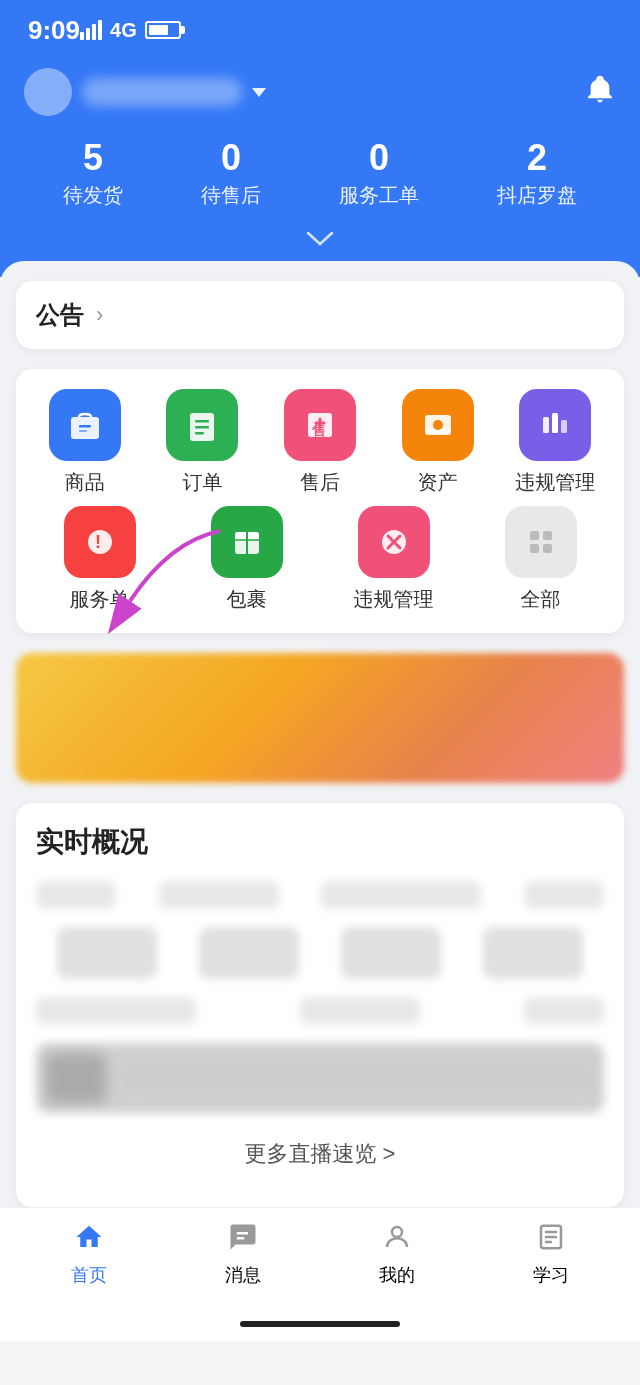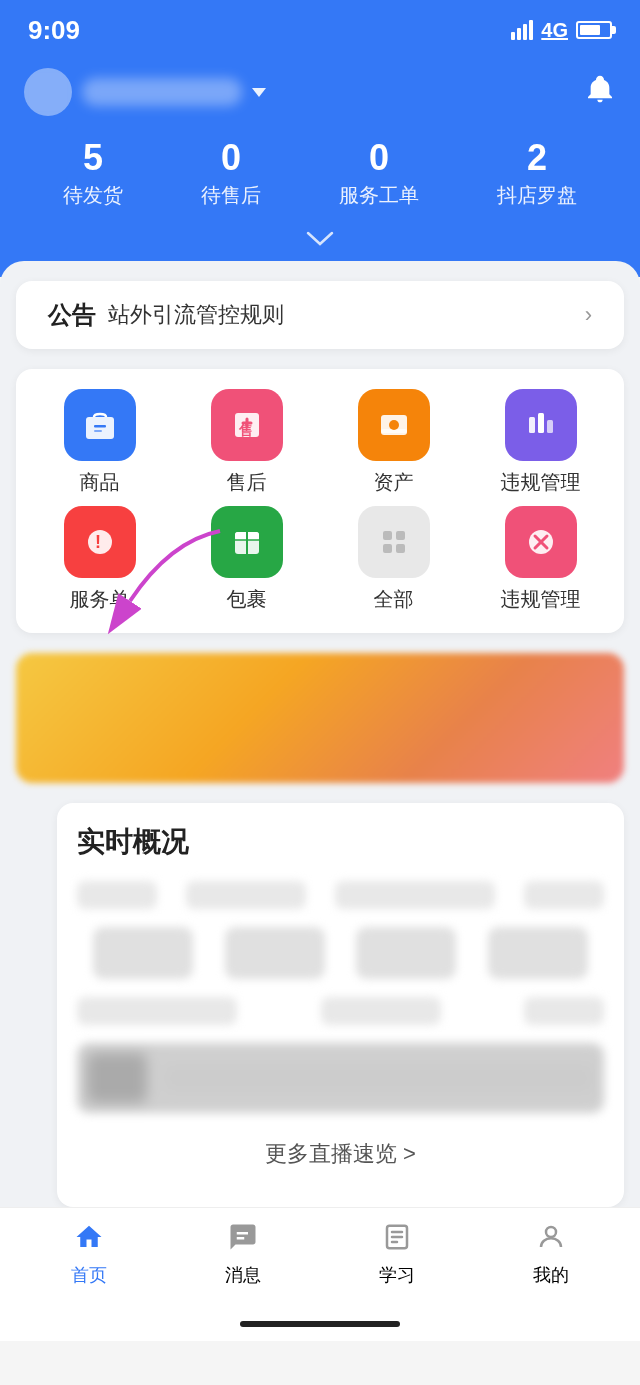--- a/index.html
+++ b/index.html
@@ -9,21 +9,20 @@
       min-height: 1385px;
       font-family: -apple-system, 'PingFang SC', 'Helvetica Neue', Arial, sans-serif;
       background: #f5f5f5;
       overflow-x: hidden;
     }
 
     
     .status-bar {
       background: #3478f6;
       display: flex;
-      justify-content: space-between;
       align-items: center;
       padding: 14px 28px 10px;
       height: 56px;
     }
     .status-time {
       font-size: 26px;
       font-weight: 600;
       color: white;
     }
     .status-icons {
@@ -145,21 +144,21 @@
       border-radius: 24px 24px 0 0;
       margin-top: -16px;
       padding: 20px 16px 0;
       position: relative;
     }
 
     
     .announcement {
       background: white;
       border-radius: 16px;
-      padding: 18px 32px;
+      padding: 18px 20px;
       display: flex;
       align-items: center;
       margin-bottom: 20px;
       box-shadow: 0 2px 8px rgba(0,0,0,0.06);
     }
     .ann-label {
       font-size: 24px;
       font-weight: 700;
       color: #222;
       margin-right: 12px;
@@ -241,21 +240,20 @@
       overflow: hidden;
     }
 
     
     .realtime-section {
       background: white;
       border-radius: 16px;
       padding: 20px;
       margin-bottom: 0;
       box-shadow: 0 2px 8px rgba(0,0,0,0.06);
-      margin-left: 41px;
     }
     .section-title {
       font-size: 28px;
       font-weight: 700;
       color: #222;
       margin-bottom: 20px;
     }
     .blur-row {
       display: flex;
       justify-content: space-between;
@@ -367,21 +365,21 @@
 
   <div class="status-bar">
     <span class="status-time">9:09</span>
     <div class="status-icons">
       <div class="signal-dots">
         <span style="width:4px;height:8px;"></span>
         <span style="width:4px;height:12px;"></span>
         <span style="width:4px;height:16px;"></span>
         <span style="width:4px;height:20px;"></span>
       </div>
-      <span style="font-size:20px;font-weight:600;color:white;text-decoration:underline;">4G</span>
+      <span style="font-size:20px;font-weight:600;color:white;">4G</span>
       <div class="battery-icon">
         <div class="battery-fill"></div>
       </div>
     </div>
   </div>
 
   <div class="header">
     <div class="store-selector">
       <div class="store-avatar"></div>
       <div class="store-name-blur"></div>
@@ -425,40 +423,50 @@
       <defs>
         <marker id="arrowhead" markerWidth="10" markerHeight="7" refX="0" refY="3.5" orient="auto">
           <polygon points="0 0, 10 3.5, 0 7" fill="#cc44cc"></polygon>
         </marker>
       </defs>
       <path d="M 140 10 Q 90 20 50 80" stroke="#cc44cc" stroke-width="4" fill="none" marker-end="url(#arrowhead)"></path>
     </svg>
 
     <div class="announcement">
       <span class="ann-label">公告</span>
-      <span class="ann-text">站外引流管控规则</span>
       <span class="ann-arrow">›</span>
     </div>
 
     <div class="icons-grid">
 
       <div class="icons-row">
 
         <div class="icon-item">
           <div class="icon-box icon-blue">
             <svg viewBox="0 0 40 40" fill="none">
               <rect x="6" y="12" width="28" height="22" rx="3" fill="white" opacity="0.9"></rect>
               <path d="M14 12 C14 8 26 8 26 12" stroke="white" stroke-width="2.5" fill="none"></path>
               <rect x="14" y="20" width="12" height="2.5" rx="1" fill="#3478f6"></rect>
               <rect x="14" y="25" width="8" height="2" rx="1" fill="#3478f6" opacity="0.6"></rect>
             </svg>
           </div>
           <span class="icon-label">商品</span>
         </div>
 
+        <div class="icon-item">
+          <div class="icon-box icon-green">
+            <svg viewBox="0 0 40 40" fill="none">
+              <rect x="8" y="8" width="24" height="28" rx="3" fill="white" opacity="0.9"></rect>
+              <rect x="13" y="15" width="14" height="2.5" rx="1" fill="#2cb053"></rect>
+              <rect x="13" y="21" width="14" height="2.5" rx="1" fill="#2cb053"></rect>
+              <rect x="13" y="27" width="9" height="2.5" rx="1" fill="#2cb053"></rect>
+            </svg>
+          </div>
+          <span class="icon-label">订单</span>
+        </div>
 
         <div class="icon-item">
           <div class="icon-box icon-pink">
             <svg viewBox="0 0 40 40" fill="none">
               <rect x="8" y="8" width="24" height="24" rx="3" fill="white" opacity="0.9"></rect>
               <path d="M20 14 L20 22" stroke="#f05178" stroke-width="3" stroke-linecap="round"></path>
               <path d="M16 18 L24 18" stroke="#f05178" stroke-width="3" stroke-linecap="round"></path>
               <text x="12" y="30" font-size="14" font-weight="bold" fill="#f05178">售</text>
             </svg>
           </div>
@@ -508,40 +516,40 @@
               <rect x="8" y="10" width="24" height="8" rx="3" fill="white"></rect>
               <line x1="20" y1="10" x2="20" y2="32" stroke="#27a745" stroke-width="2"></line>
               <line x1="8" y1="18" x2="32" y2="18" stroke="#27a745" stroke-width="1.5"></line>
             </svg>
           </div>
           <span class="icon-label">包裹</span>
         </div>
 
 
         <div class="icon-item">
+          <div class="icon-box icon-pinkred">
+            <svg viewBox="0 0 40 40" fill="none">
+              <circle cx="20" cy="20" r="12" fill="white" opacity="0.9"></circle>
+              <line x1="14" y1="14" x2="26" y2="26" stroke="#f05178" stroke-width="3" stroke-linecap="round"></line>
+              <line x1="26" y1="14" x2="14" y2="26" stroke="#f05178" stroke-width="3" stroke-linecap="round"></line>
+            </svg>
+          </div>
+          <span class="icon-label">违规管理</span>
+        </div>
+
+        <div class="icon-item">
           <div class="icon-box icon-gray">
             <svg viewBox="0 0 40 40" fill="none">
               <rect x="9" y="9" width="9" height="9" rx="2" fill="#bbb"></rect>
               <rect x="22" y="9" width="9" height="9" rx="2" fill="#bbb"></rect>
               <rect x="9" y="22" width="9" height="9" rx="2" fill="#bbb"></rect>
               <rect x="22" y="22" width="9" height="9" rx="2" fill="#bbb"></rect>
             </svg>
           </div>
           <span class="icon-label">全部</span>
-        </div>
-
-        <div class="icon-item">
-          <div class="icon-box icon-pinkred">
-            <svg viewBox="0 0 40 40" fill="none">
-              <circle cx="20" cy="20" r="12" fill="white" opacity="0.9"></circle>
-              <line x1="14" y1="14" x2="26" y2="26" stroke="#f05178" stroke-width="3" stroke-linecap="round"></line>
-              <line x1="26" y1="14" x2="14" y2="26" stroke="#f05178" stroke-width="3" stroke-linecap="round"></line>
-            </svg>
-          </div>
-          <span class="icon-label">违规管理</span>
         </div>
 
       </div>
     </div>
 
     <div class="banner-blur"></div>
 
     <div class="realtime-section">
       <div class="section-title">实时概况</div>
 
@@ -587,40 +595,40 @@
       </div>
       <span class="nav-label active">首页</span>
     </div>
     <div class="nav-item">
       <div class="nav-icon">
         <svg width="30" height="30" viewBox="0 0 24 24">
           <path d="M20 2H4c-1.1 0-2 .9-2 2v18l4-4h14c1.1 0 2-.9 2-2V4c0-1.1-.9-2-2-2zm-7 12H7v-2h6v2zm3-4H7V8h9v2z" fill="#999"></path>
         </svg>
       </div>
       <span class="nav-label">消息</span>
+    </div>
+    <div class="nav-item">
+      <div class="nav-icon">
+        <svg width="30" height="30" viewBox="0 0 24 24">
+          <circle cx="12" cy="8" r="4" fill="none" stroke="#999" stroke-width="2"></circle>
+          <path d="M4 20c0-4 3.6-7 8-7s8 3 8 7" fill="none" stroke="#999" stroke-width="2"></path>
+        </svg>
+      </div>
+      <span class="nav-label">我的</span>
     </div>
     <div class="nav-item">
       <div class="nav-icon">
         <svg width="30" height="30" viewBox="0 0 24 24">
           <rect x="4" y="3" width="16" height="18" rx="2" fill="none" stroke="#999" stroke-width="2"></rect>
           <rect x="7" y="7" width="10" height="2" rx="1" fill="#999"></rect>
           <rect x="7" y="11" width="10" height="2" rx="1" fill="#999"></rect>
           <rect x="7" y="15" width="6" height="2" rx="1" fill="#999"></rect>
         </svg>
       </div>
       <span class="nav-label">学习</span>
     </div>
-    <div class="nav-item">
-      <div class="nav-icon">
-        <svg width="30" height="30" viewBox="0 0 24 24">
-          <circle cx="12" cy="8" r="4" fill="none" stroke="#999" stroke-width="2"></circle>
-          <path d="M4 20c0-4 3.6-7 8-7s8 3 8 7" fill="none" stroke="#999" stroke-width="2"></path>
-        </svg>
-      </div>
-      <span class="nav-label">我的</span>
-    </div>
   </div>
 
   <div class="home-indicator">
     <div class="home-bar"></div>
   </div>
 
 </div>
 
 </body></html>

